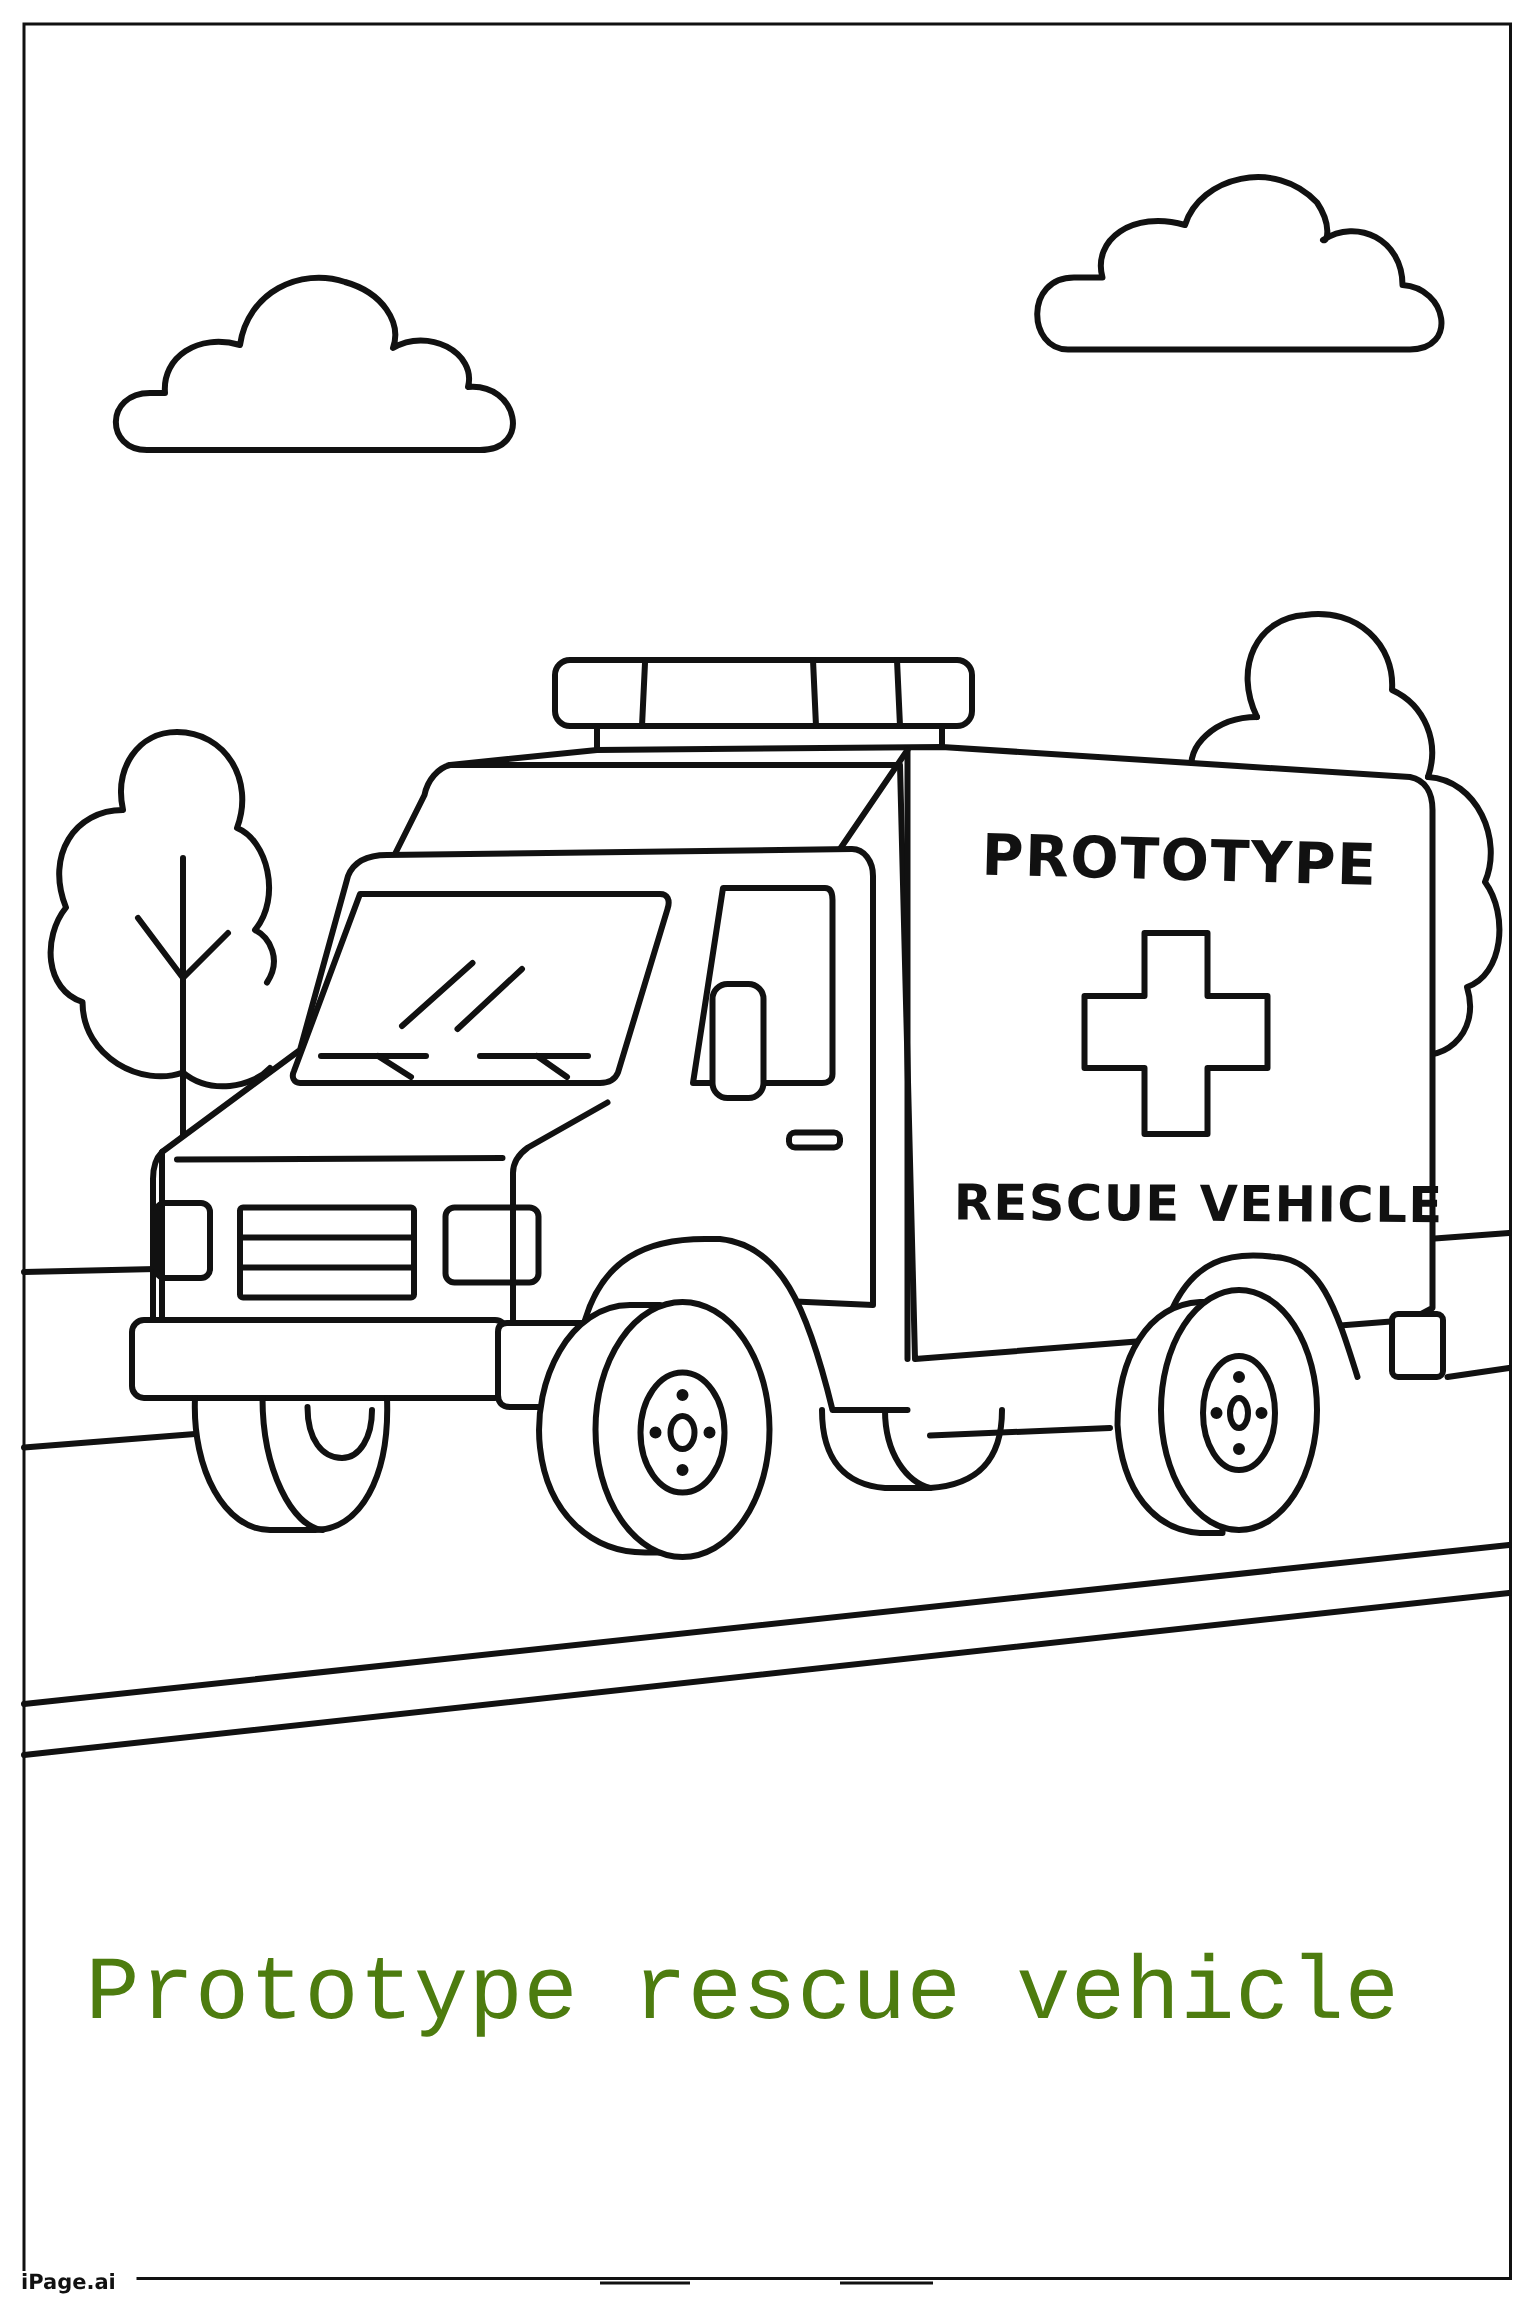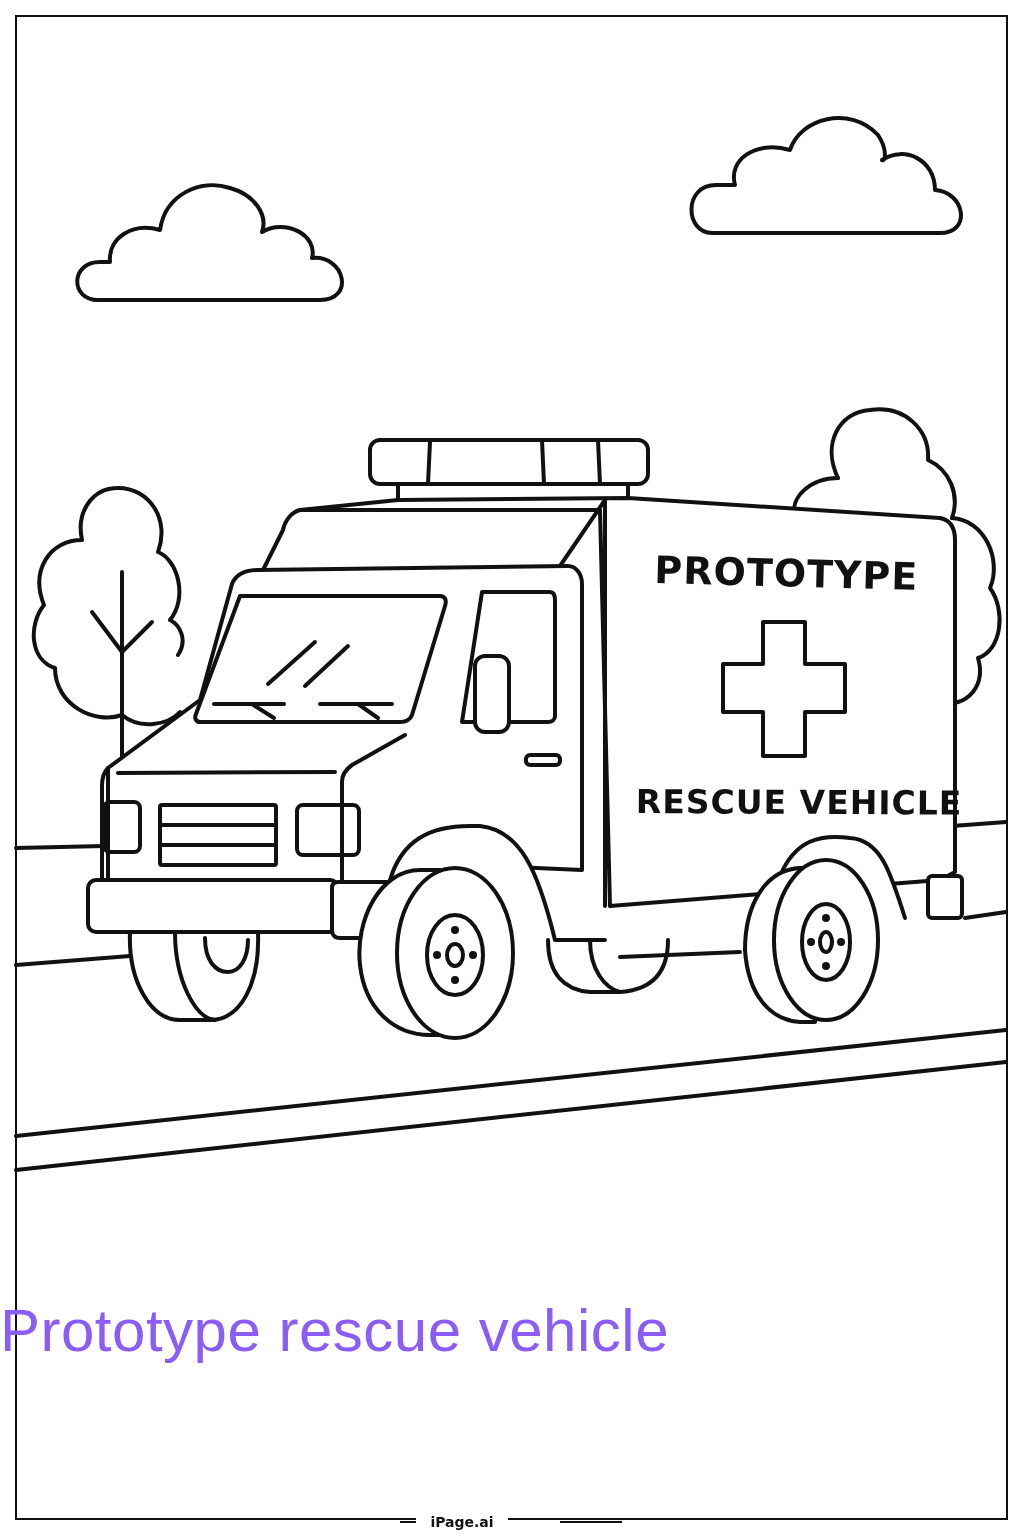--- a/index.html
+++ b/index.html
@@ -5,22 +5,22 @@
   html, body { margin: 0; padding: 0; background: #ffffff; }
   body { width: 1024px; height: 1536px; position: relative; overflow: hidden; font-family: "Liberation Sans", "DejaVu Sans", sans-serif; }
   .page-frame { position: absolute; left: 15px; top: 15px; width: 993px; height: 1505px; border: 2px solid #111; box-sizing: border-box; }
   svg.art { position: absolute; left: 0; top: 0; width: 1024px; height: 1536px; }
   .art * { fill: none; stroke: #111; stroke-width: 4; stroke-linecap: round; stroke-linejoin: round; }
   .art .filled { fill: #fff; }
   .art .bodyfill { fill: #fff; }
   .side-text { position: absolute; font-family: "DejaVu Sans", sans-serif; font-weight: bold; color: #111; letter-spacing: 1px; white-space: nowrap; }
   .side-top { left: 655px; top: 548px; font-size: 38px; transform: rotate(1.5deg); transform-origin: left top; }
   .side-bottom { left: 636px; top: 782px; font-size: 33px; transform: rotate(0.3deg); transform-origin: left top; }
-  .caption { position: absolute; left: 0; width: 990px; top: 1296px; font-family: Liberation Sans, sans-serif; font-size: 60px; color: #8b5cf6; letter-spacing: 0.5px; }
-  .footer { position: absolute; left: 0; width: 924px; top: 1510px; height: 24px; display: flex; align-items: center; justify-content: center; background: transparent; }
+  .caption { position: absolute; left: 0; width: 990px; top: 1296px; text-align: center; font-family: Liberation Mono, monospace; font-size: 60px; color: #4d7c0f; letter-spacing: 0.5px; }
+  .footer { position: absolute; left: 0; width: 924px; top: 1510px; height: 24px; display: flex; align-items: center; justify-content: flex-start; background: transparent; }
   .footer-brand { background: #fff; padding: 0 14px; font-family: "DejaVu Sans", sans-serif; font-weight: bold; font-size: 14px; color: #111; position: relative; z-index: 2; }
   .footer-line { position: absolute; top: 11px; height: 2px; background: #111; }
 </style>
 </head>
 <body>
 
 <div class="page-frame"></div>
 
 <svg class="art" viewBox="0 0 1024 1536">
 

